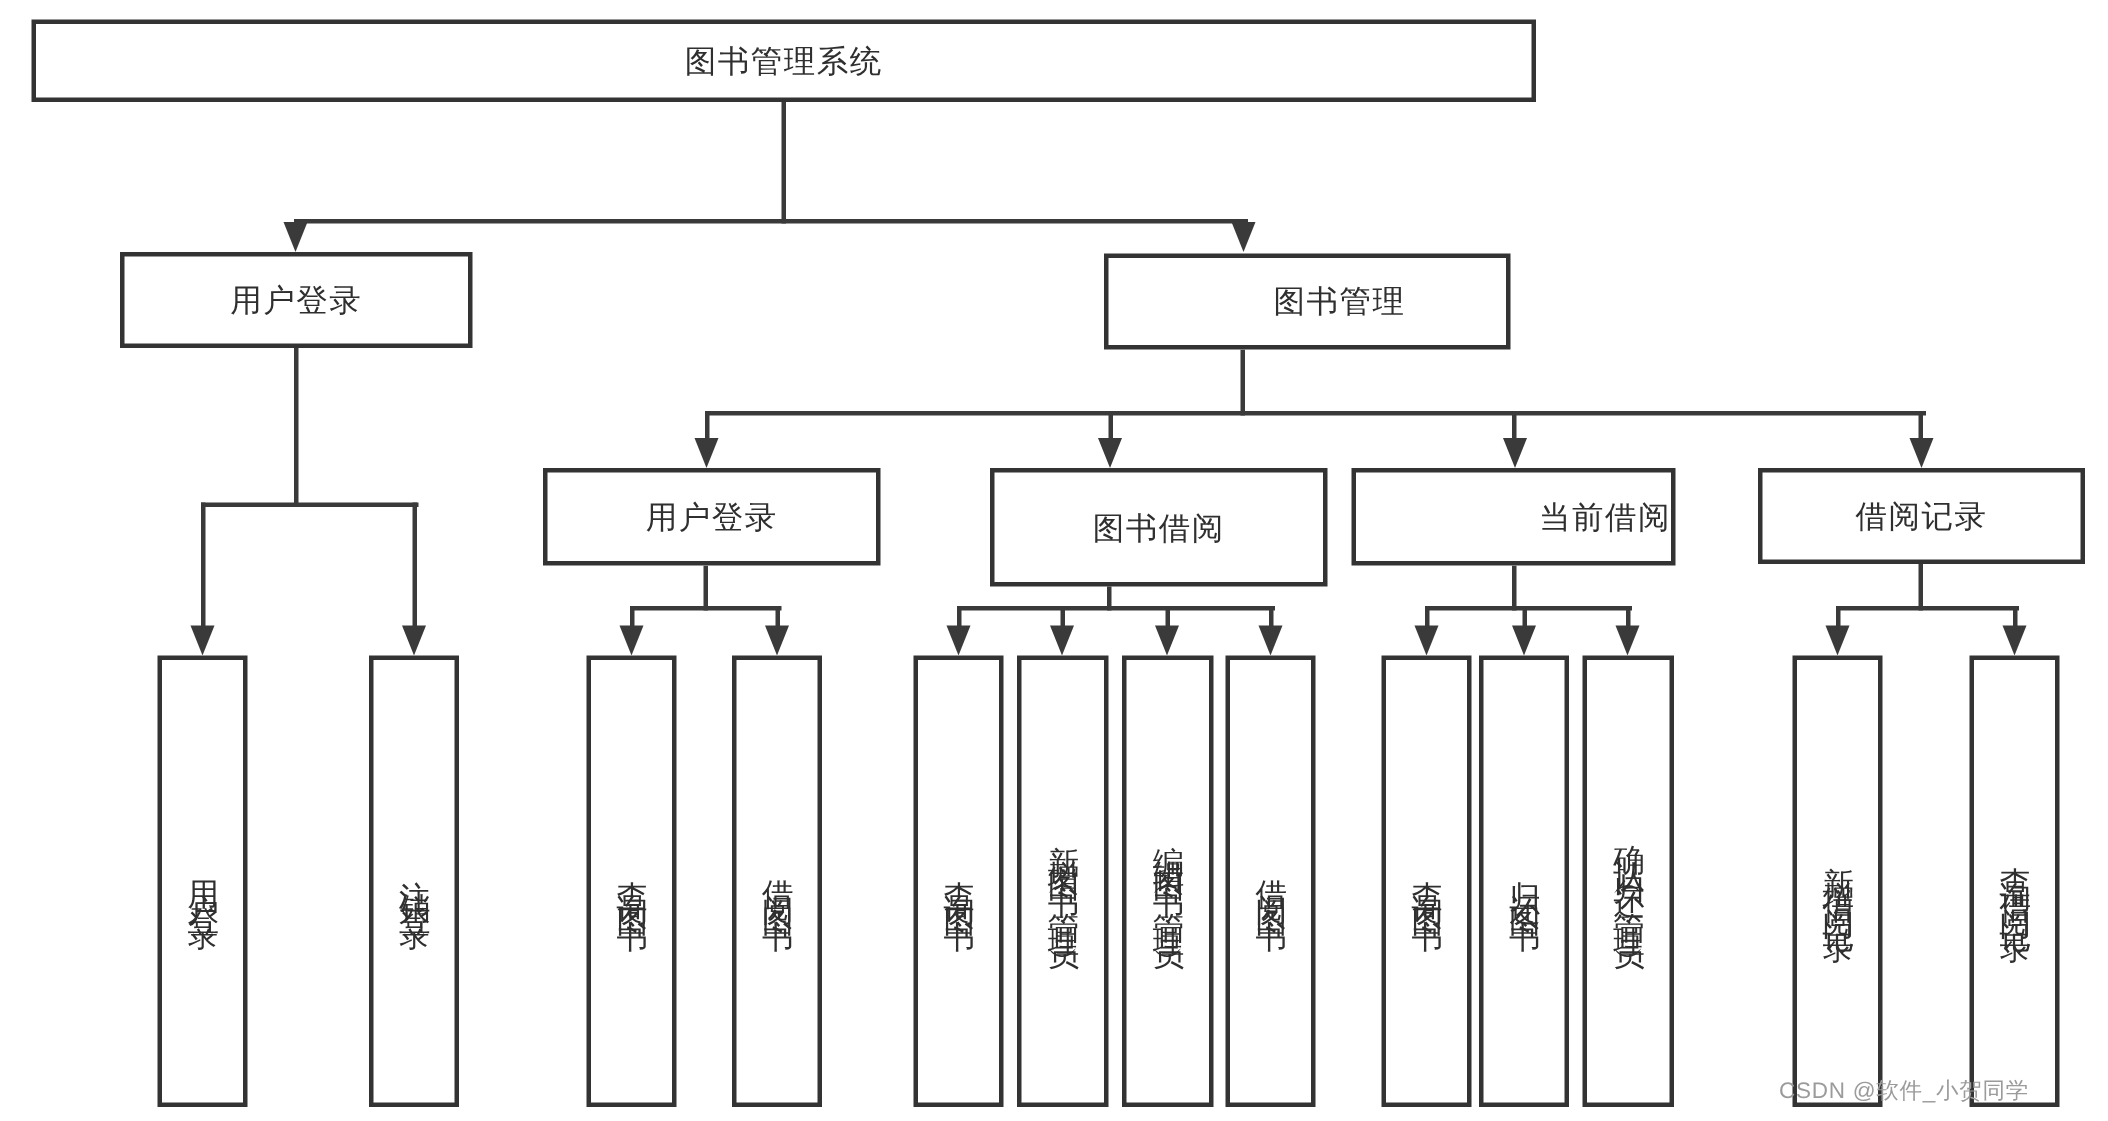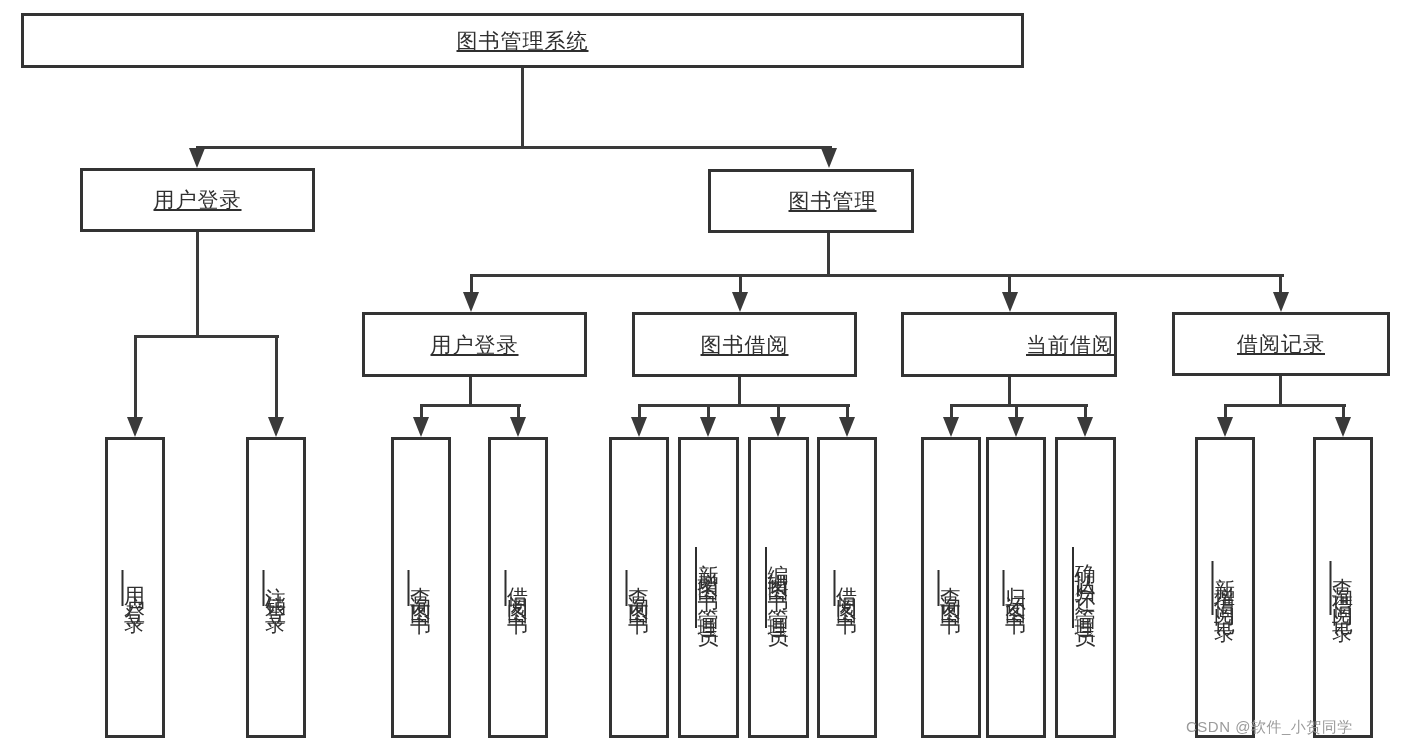--- a/index.html
+++ b/index.html
@@ -3,21 +3,21 @@
 <meta charset="utf-8">
 <style>
   html, body { margin: 0; padding: 0; background: #ffffff; }
   body { width: 1405px; height: 747px; overflow: hidden;
          font-family: "Liberation Sans", sans-serif; }
   .canvas { position: relative; width: 1405px; height: 747px; background: #ffffff; }
 
   
   .box { position: absolute; box-sizing: border-box; background: #ffffff;
          border: 3px solid #333333; display: flex; align-items: center;
-         justify-content: center; color: #2f2f2f; z-index: 2; text-decoration: underline; }
+         justify-content: center; color: #2f2f2f; z-index: 2; }
   .h-label { font-size: 21px; letter-spacing: 1px; white-space: nowrap; }
   .v-label { writing-mode: vertical-rl; text-orientation: mixed;
              font-size: 21px; line-height: 1; letter-spacing: 9px;
              white-space: nowrap; }
 
   
   .line { position: absolute; background: #3a3a3a; z-index: 1; }
   .arrow { position: absolute; width: 0; height: 0;
            border-left: 8px solid transparent; border-right: 8px solid transparent;
            border-top: 20px solid #3a3a3a; z-index: 1; }
@@ -32,29 +32,29 @@
 <div class="canvas">
 
   <div class="box" style="left:21px; top:13px; width:1003px; height:55px;">
     <span class="h-label">图书管理系统</span>
   </div>
 
   <div class="box" style="left:80px; top:168px; width:235px; height:64px;">
     <span class="h-label">用户登录</span>
   </div>
 
-  <div class="box" style="left:708px; top:169px; width:206px; height:64px;padding-left:43px;">
+  <div class="box" style="left:736px; top:169px; width:271px; height:64px;padding-left:43px;">
     <span class="h-label">图书管理</span>
   </div>
 
   <div class="box" style="left:362px; top:312px; width:225px; height:65px;">
     <span class="h-label">用户登录</span>
   </div>
 
-  <div class="box" style="left:632px; top:312px; width:225px; height:65px;">
+  <div class="box" style="left:660px; top:312px; width:225px; height:79px;">
     <span class="h-label">图书借阅</span>
   </div>
 
   <div class="box" style="left:901px; top:312px; width:216px; height:65px;justify-content:flex-end;">
     <span class="h-label">当前借阅</span>
   </div>
 
   <div class="box" style="left:1172px; top:312px; width:218px; height:64px;">
     <span class="h-label">借阅记录</span>
   </div>

